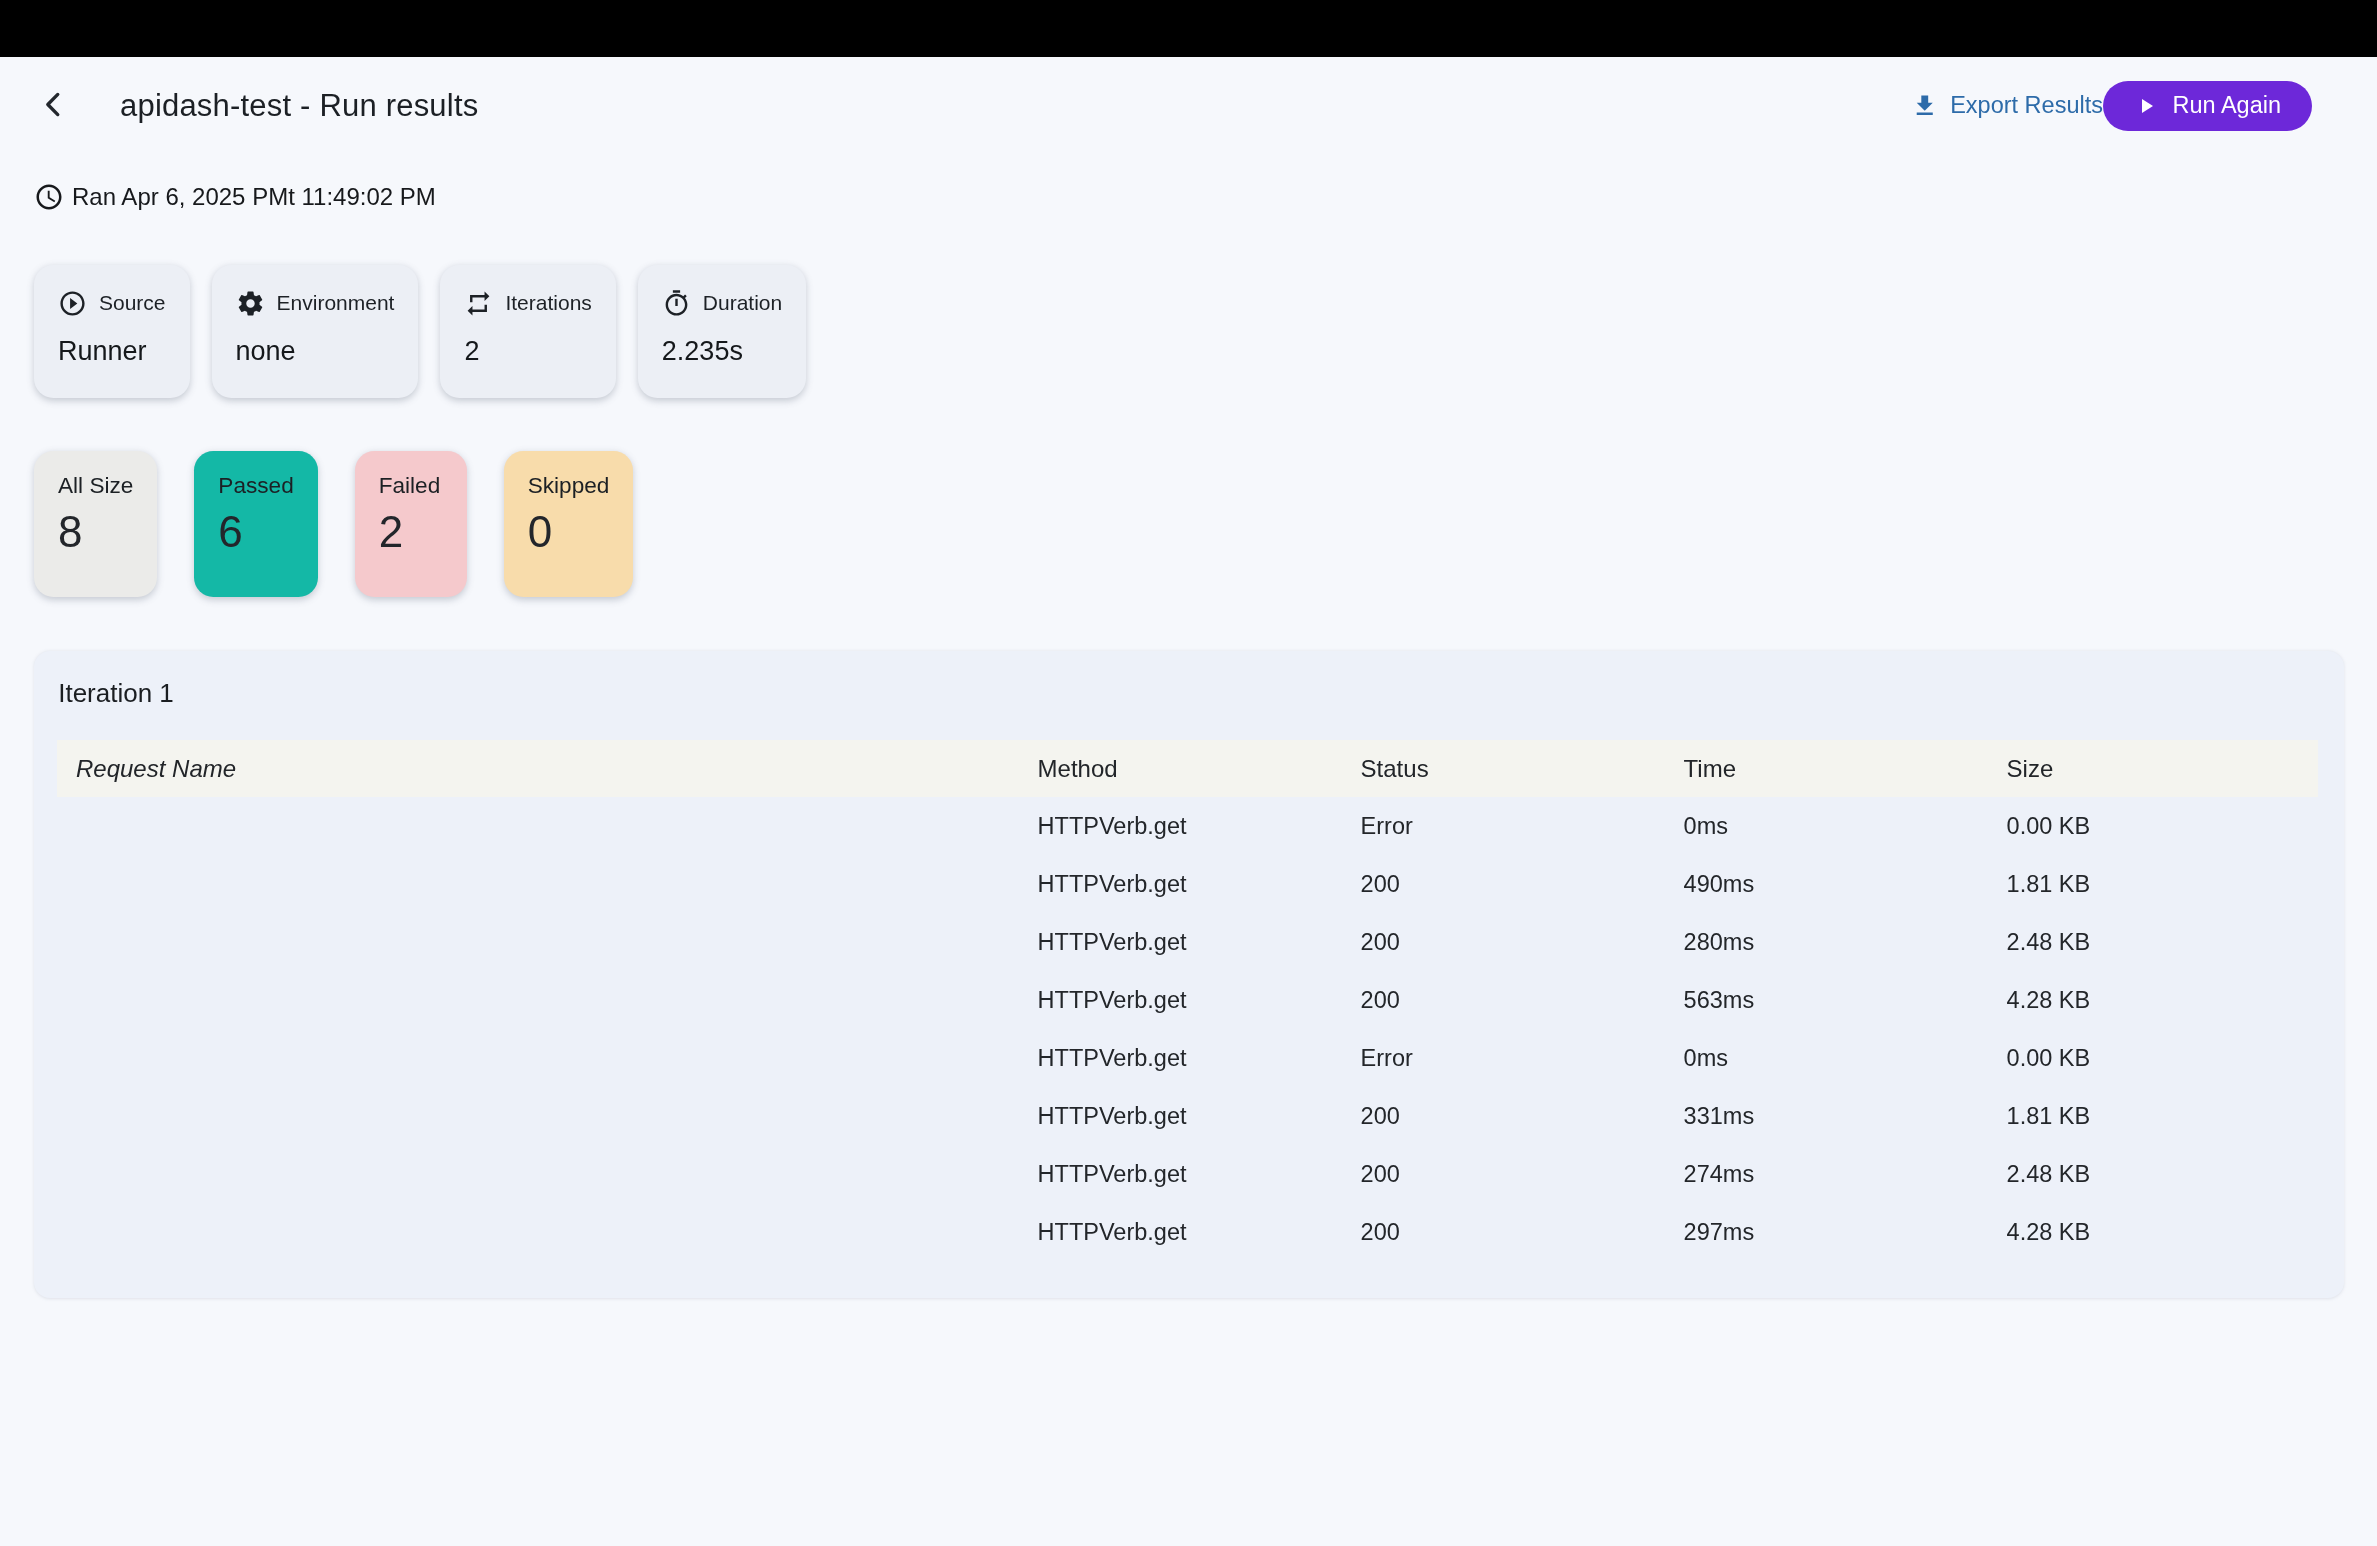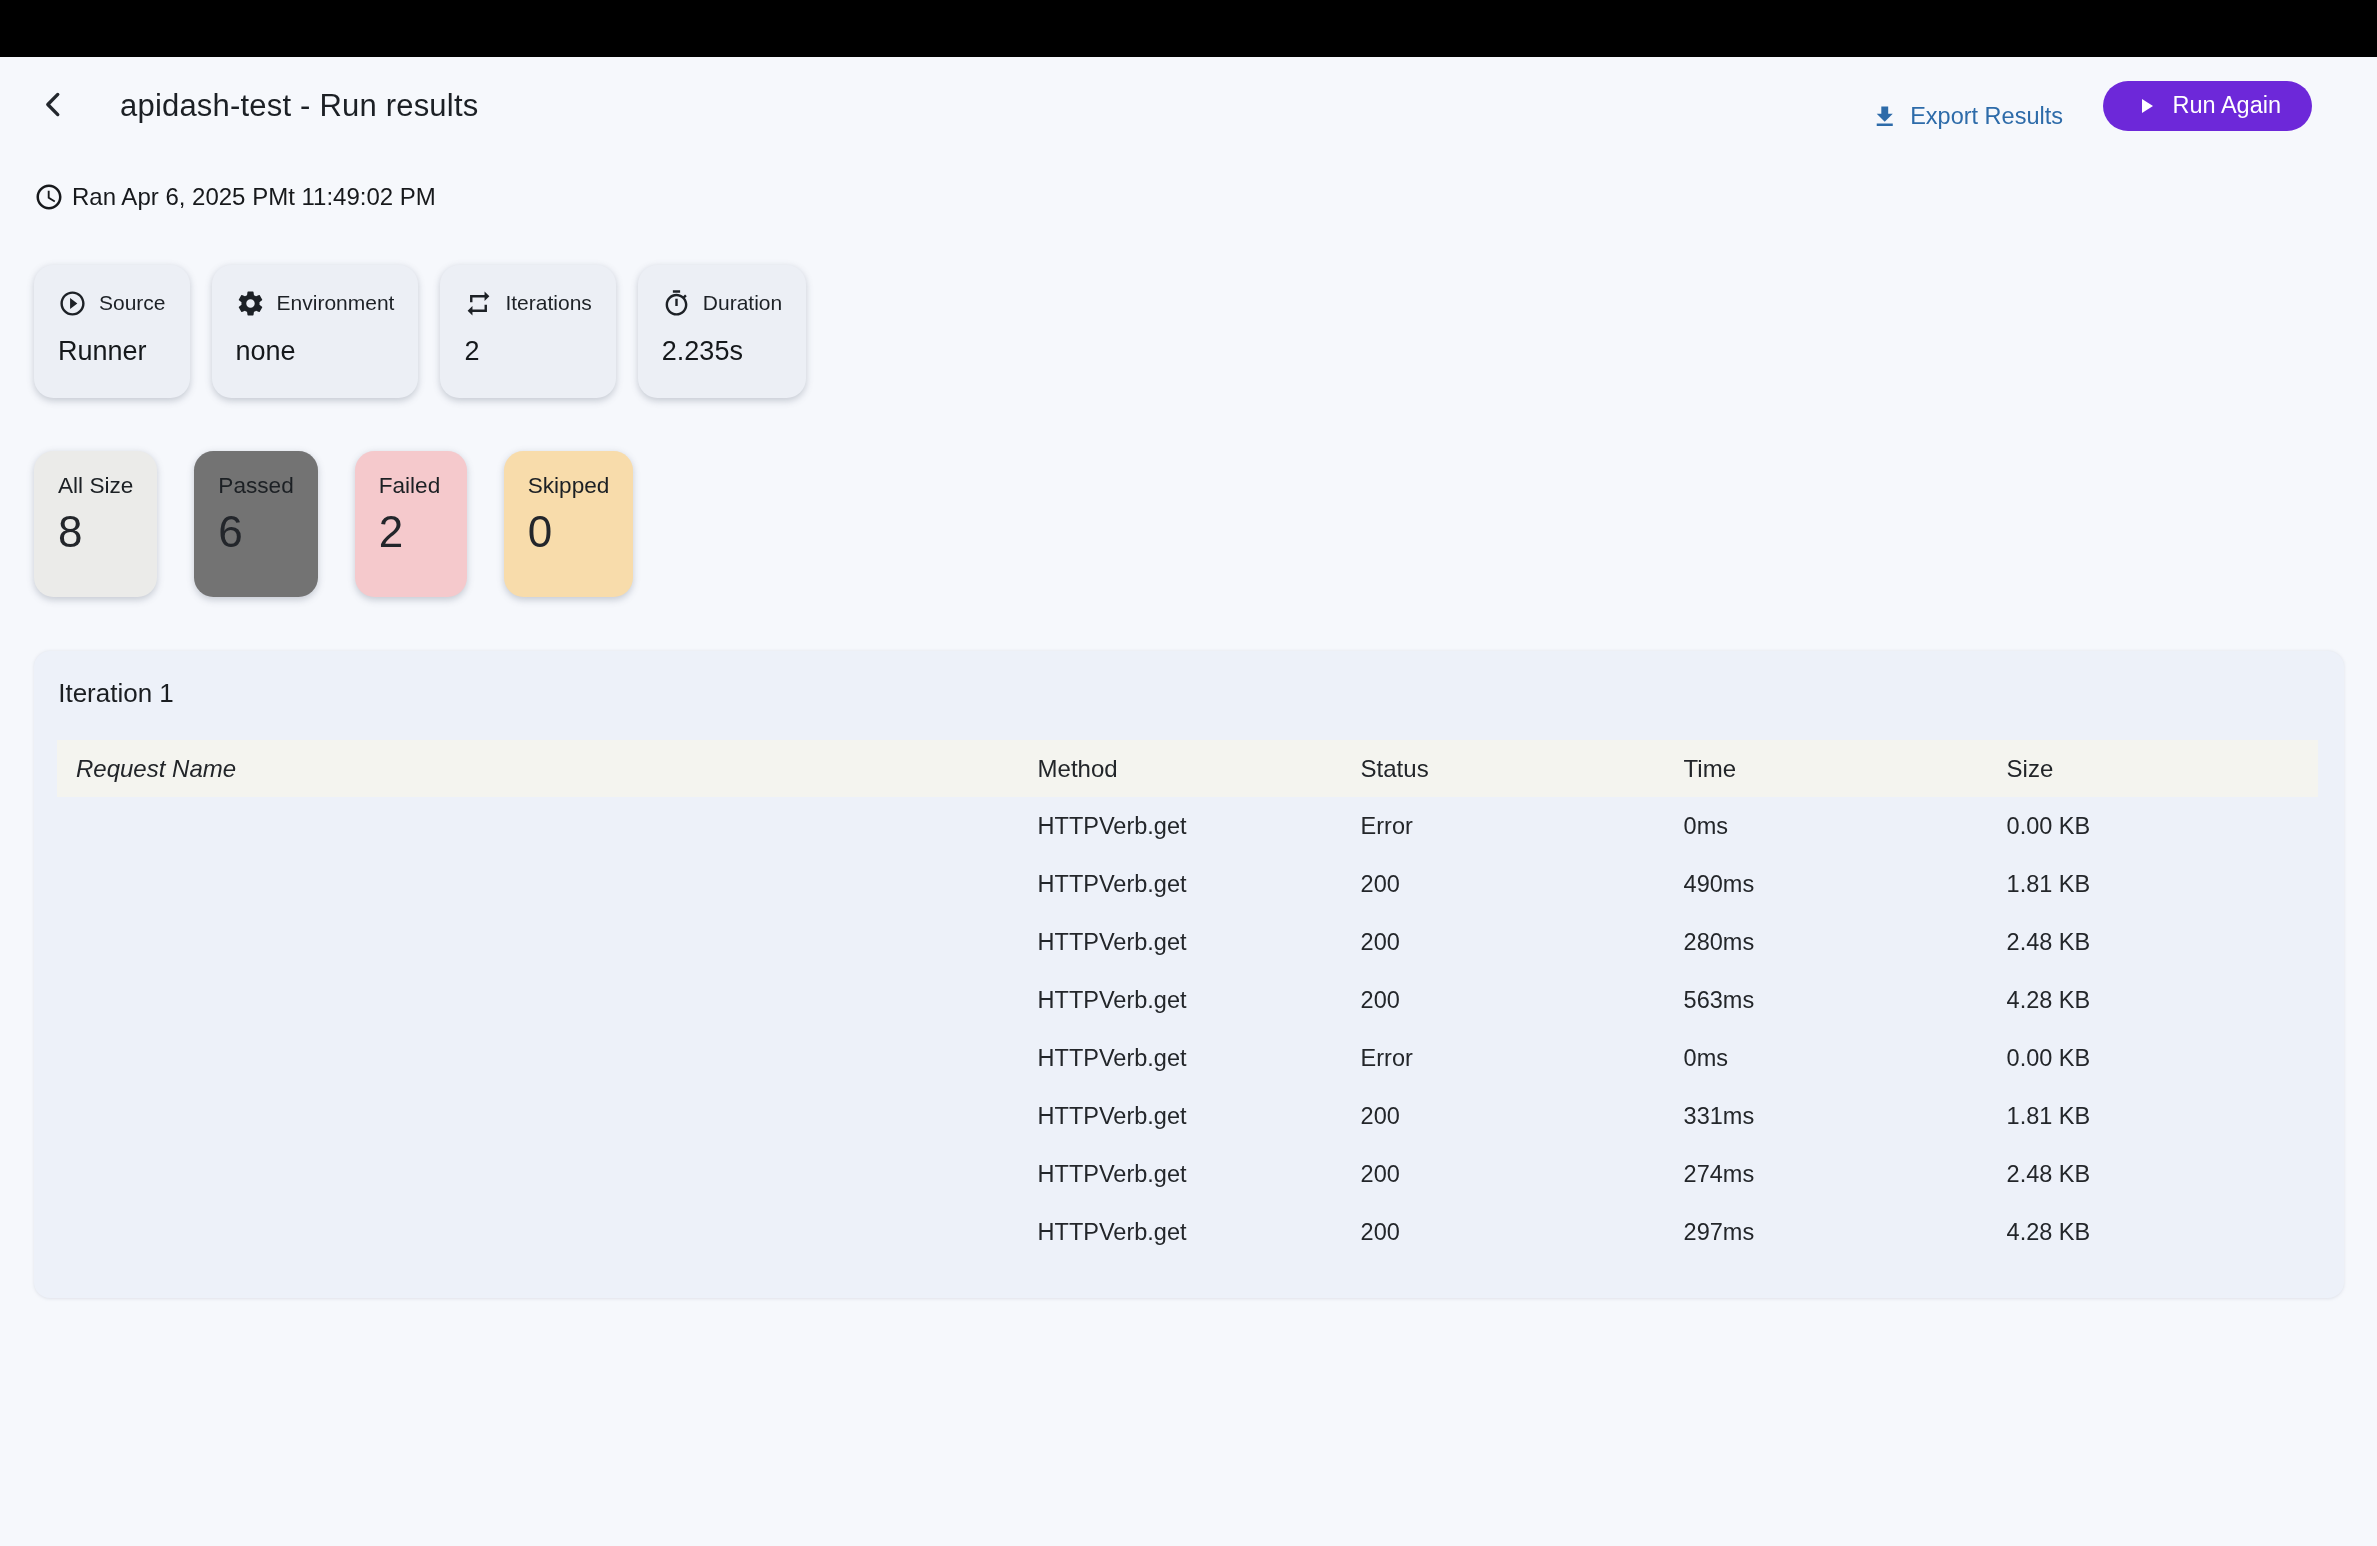--- a/index.html
+++ b/index.html
@@ -14,21 +14,21 @@
   .page { padding: 0 34px; }
 
   
   .header { display: flex; align-items: center; margin-top: 22.6px; height: 52px; }
   .back-btn {
     width: 39px; height: 39px; border: none; background: transparent;
     color: #23272d; cursor: pointer; display: flex; align-items: center; justify-content: center;
   }
   .back-btn svg { width: 31px; height: 31px; }
   .page-title { font-size: 31px; font-weight: 500; color: #1c2025; margin-left: 47px; letter-spacing: 0.2px; }
-  .header-actions { margin-left: auto; display: flex; align-items: flex-end; gap: 40px; margin-right: 31px; }
+  .header-actions { margin-left: auto; display: flex; align-items: center; margin-right: 31px; }
   .export-btn {
     display: flex; align-items: center; gap: 11.3px; border: none; background: transparent;
     color: #2d6ba9; font-size: 23.5px; font-family: inherit; cursor: pointer; font-weight: 400;
   }
   .export-btn .icon { width: 27.5px; height: 27.5px; }
   .run-again-btn {
     display: flex; align-items: center; gap: 14.6px; border: none; cursor: pointer;
     background: #6d28d9; color: #ffffff; font-family: inherit; font-size: 23.5px;
     height: 50px; padding: 0 31px; border-radius: 25px;
   }
@@ -152,21 +152,21 @@
     </div>
     <div class="info-value">2.235s</div>
   </div>
     </div>
 
   <div class="summary-cards" id="summary-cards">
       <div class="summary-card" style="background: rgb(235, 235, 233);">
     <div class="summary-label">All Size</div>
     <div class="summary-value">8</div>
   </div>
-      <div class="summary-card" style="background: #737373;">
+      <div class="summary-card" style="background: #14b8a6;">
     <div class="summary-label">Passed</div>
     <div class="summary-value">6</div>
   </div>
       <div class="summary-card" style="background: rgb(245, 201, 204);">
     <div class="summary-label">Failed</div>
     <div class="summary-value">2</div>
   </div>
       <div class="summary-card" style="background: rgb(248, 220, 171);">
     <div class="summary-label">Skipped</div>
     <div class="summary-value">0</div>

